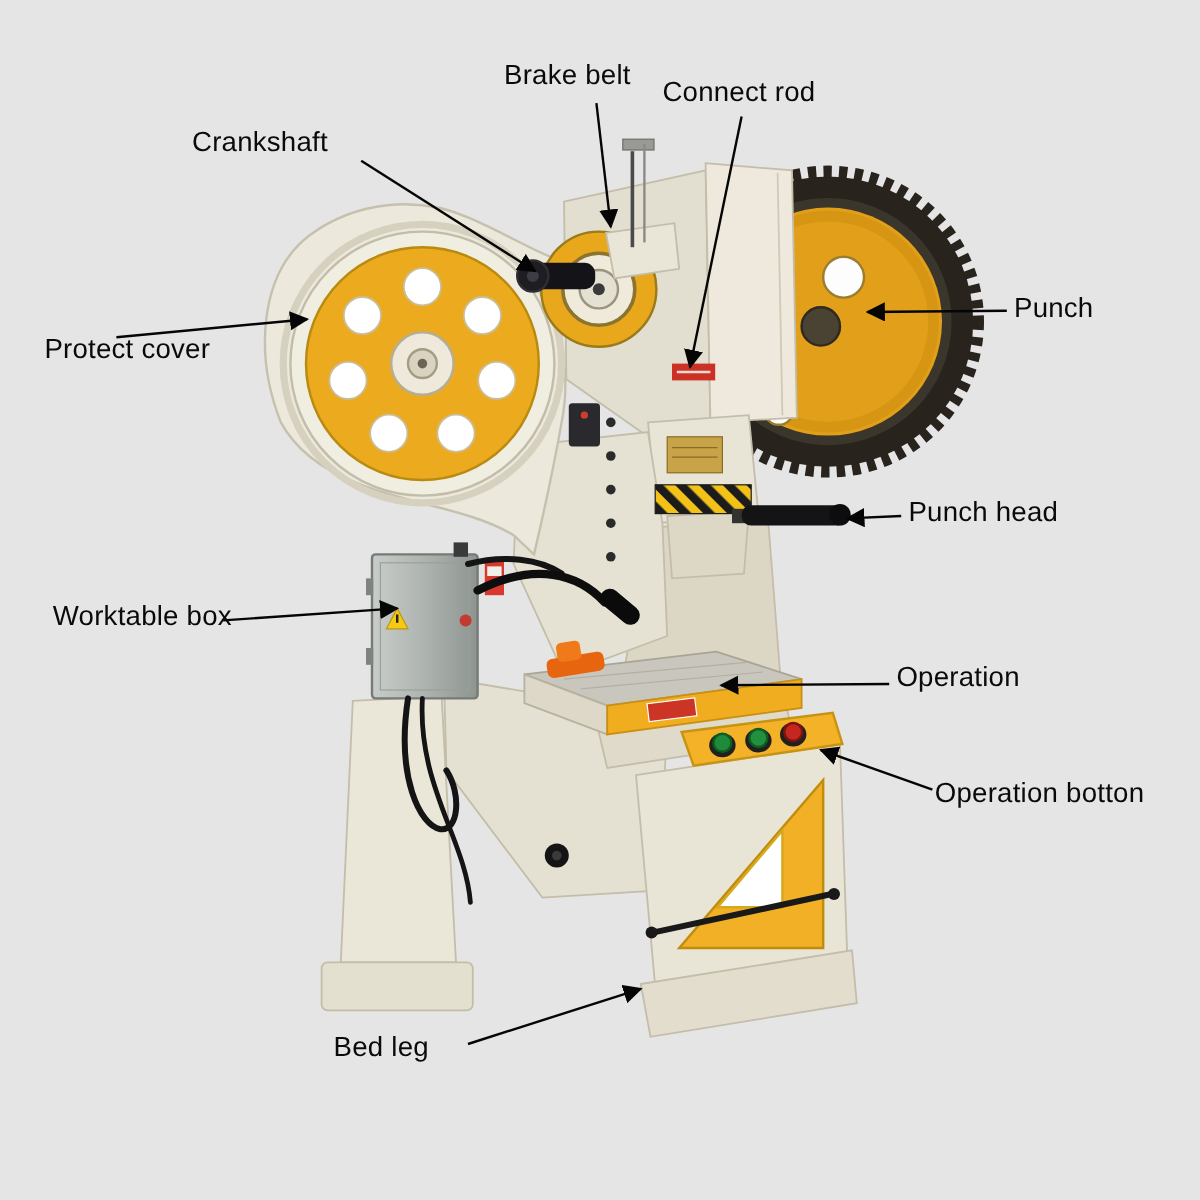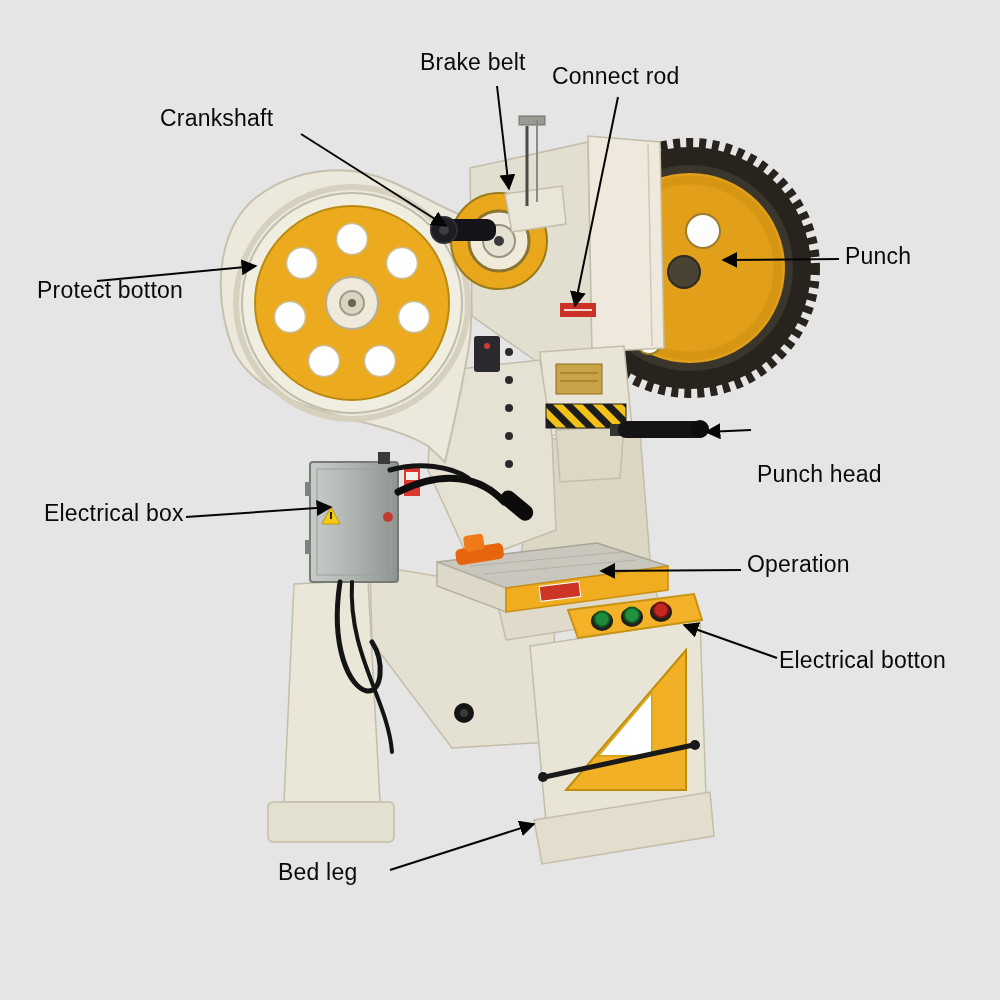--- a/index.html
+++ b/index.html
@@ -190,20 +190,20 @@
       <line x1="741" y1="570" x2="601" y2="571" marker-end="url(#arw)"></line>
       <line x1="777" y1="658" x2="684" y2="625" marker-end="url(#arw)"></line>
       <line x1="390" y1="870" x2="534" y2="824" marker-end="url(#arw)"></line>
     </g>
   </svg>
 
   <div class="label" style="left:420px;top:50px;">Brake belt</div>
   <div class="label" style="left:552px;top:64px;">Connect rod</div>
   <div class="label" style="left:160px;top:106px;">Crankshaft</div>
   <div class="label" style="left:845px;top:244px;">Punch</div>
-  <div class="label" style="left:37px;top:278px;">Protect botton</div>
-  <div class="label" style="left:757px;top:414px;margin-top:48px;">Punch head</div>
-  <div class="label" style="left:44px;top:501px;">Electrical box</div>
+  <div class="label" style="left:37px;top:278px;">Protect cover</div>
+  <div class="label" style="left:757px;top:414px;">Punch head</div>
+  <div class="label" style="left:44px;top:501px;">Worktable box</div>
   <div class="label" style="left:747px;top:552px;">Operation</div>
-  <div class="label" style="left:779px;top:648px;">Electrical botton</div>
+  <div class="label" style="left:779px;top:648px;">Operation botton</div>
   <div class="label" style="left:278px;top:860px;">Bed leg</div>
 
 </div>
 
 </body></html>

